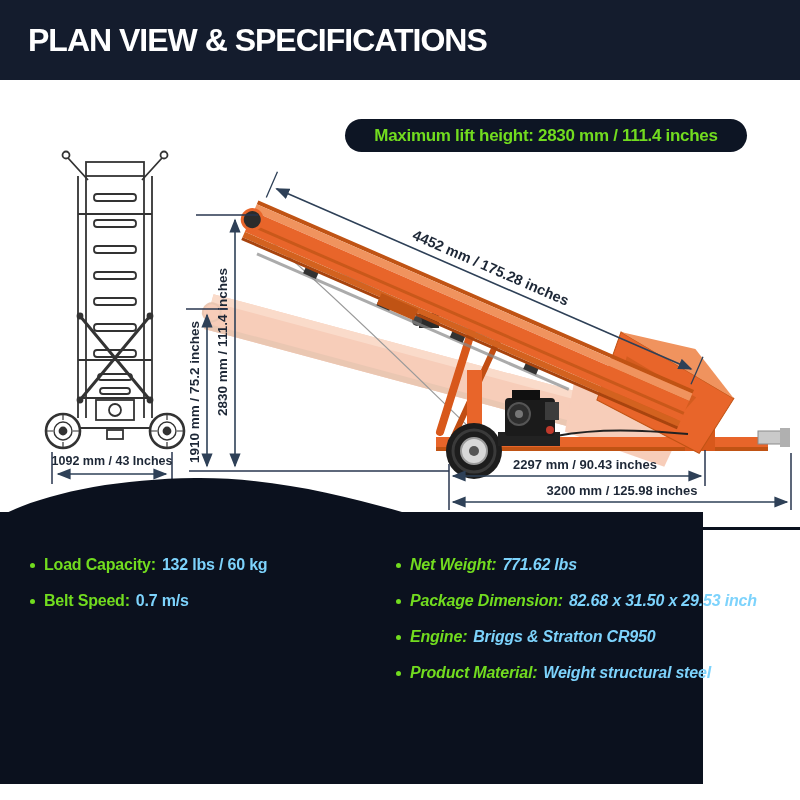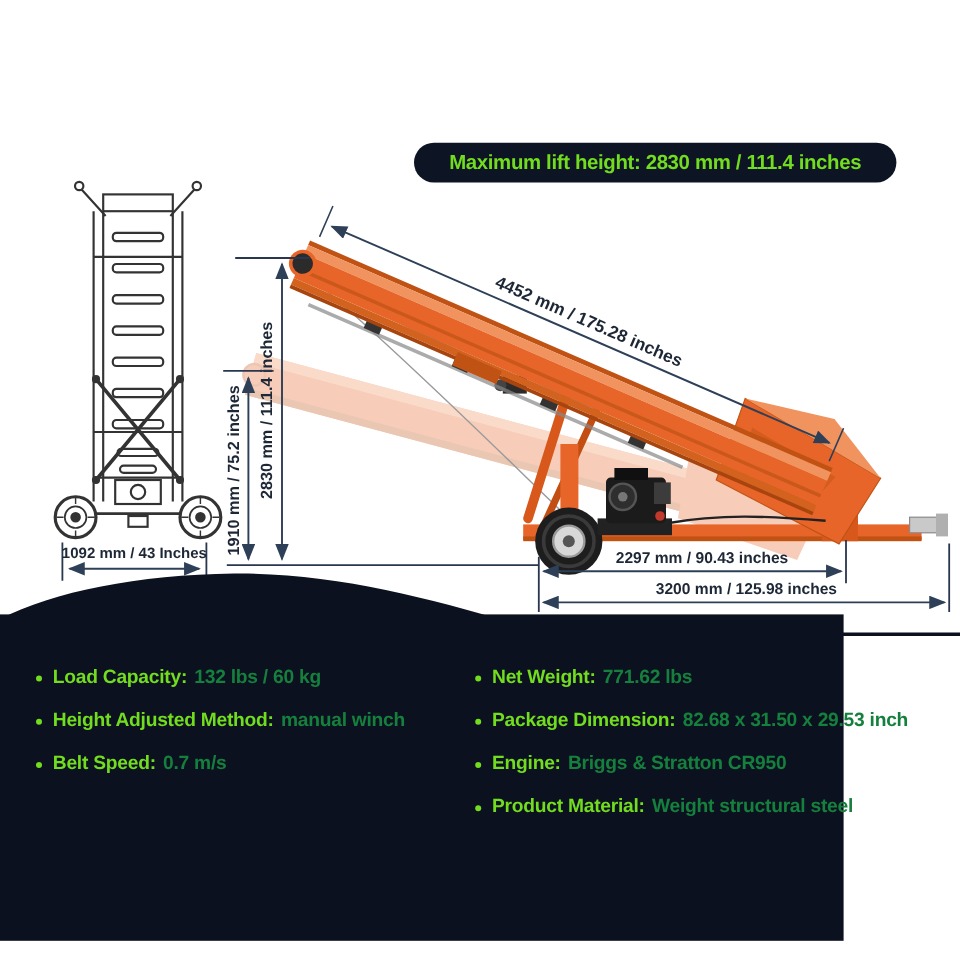--- a/index.html
+++ b/index.html
@@ -30,37 +30,40 @@
   svg.wave{position:absolute;left:0;top:455px;width:800px;height:75px;}
   .dim-text{fill:#1d2736;font-weight:700;font-family:"Liberation Sans",sans-serif;}
   
   .bottom{
     position:absolute;left:0;top:512px;width:703px;height:272px;
     background:#0b111e;
     text-align:center;
   }
   .spec-col{position:absolute;top:44px;}
   .spec-col.left{left:30px;width:350px;}
-  .spec-col.right{left:396px;width:404px;}
+  .spec-col.right{left:396px;width:404px;font-style:italic;}
   .spec-row{
     display:flex;align-items:baseline;margin-bottom:17px;height:19px;
     white-space:nowrap;font-size:16px;font-weight:700;letter-spacing:-0.2px;
   }
   .bullet{
     width:5px;height:5px;border-radius:50%;background:#72dc1f;
     align-self:center;flex:0 0 auto;margin-right:9px;
   }
   .spec-label{color:#72dc1f;margin-right:6px;}
-  .spec-value{color:#15803d;}
+  .spec-value{color:#7dd3fc;}
 </style>
 </head>
 <body>
 
 <div class="canvas">
 
+  <div class="header">
+    <h1>PLAN VIEW &amp; SPECIFICATIONS</h1>
+  </div>
 
   <div class="badge">
     <span>Maximum lift height: 2830 mm / 111.4 inches</span>
   </div>
 
   <svg class="diagram" viewBox="0 80 800 450">
     <defs>
       <marker id="ah" viewBox="0 0 10 8" refX="9" refY="4" markerWidth="9" markerHeight="7" orient="auto-start-reverse">
         <path d="M0,0 L10,4 L0,8 Z" fill="#2e4057"></path>
       </marker>
@@ -235,25 +238,20 @@
   <div class="bottom">
 
     <div class="spec-col left">
       <div class="spec-row">
         <span class="bullet"></span>
         <span class="spec-label">Load Capacity:</span>
         <span class="spec-value">132 lbs / 60 kg</span>
       </div>
       <div class="spec-row">
         <span class="bullet"></span>
-        <span class="spec-label">Height Adjusted Method:</span>
-        <span class="spec-value">manual winch</span>
-      </div>
-      <div class="spec-row">
-        <span class="bullet"></span>
         <span class="spec-label">Belt Speed:</span>
         <span class="spec-value">0.7 m/s</span>
       </div>
     </div>
 
     <div class="spec-col right">
       <div class="spec-row">
         <span class="bullet"></span>
         <span class="spec-label">Net Weight:</span>
         <span class="spec-value">771.62 lbs</span>

